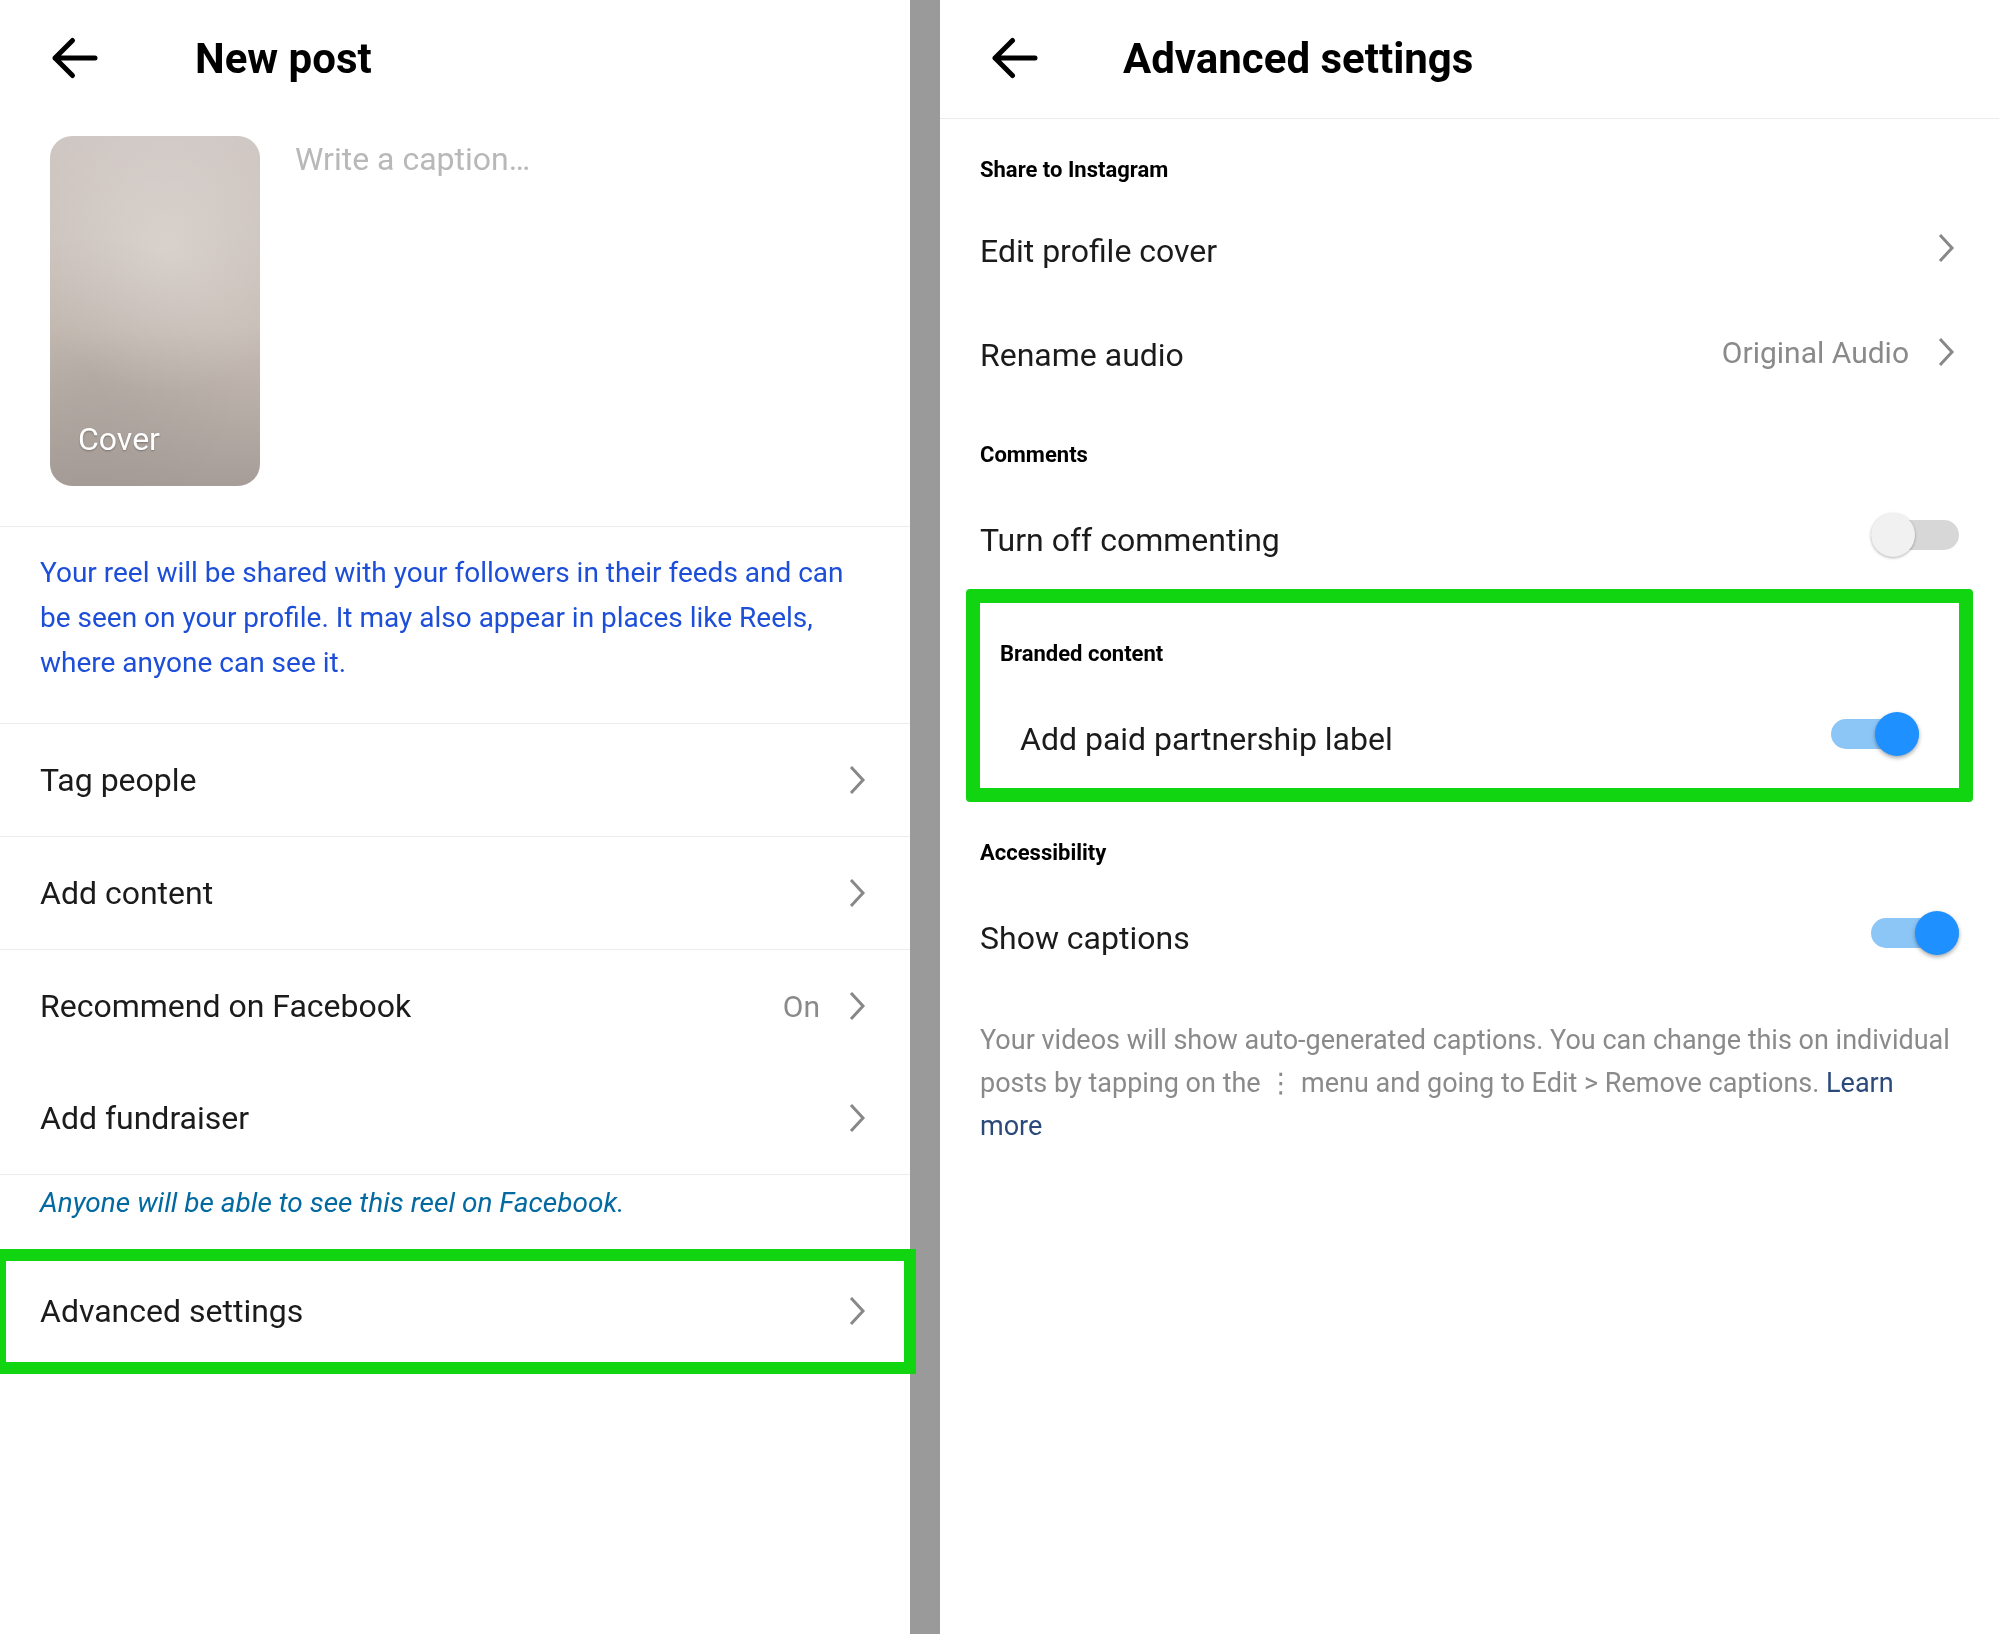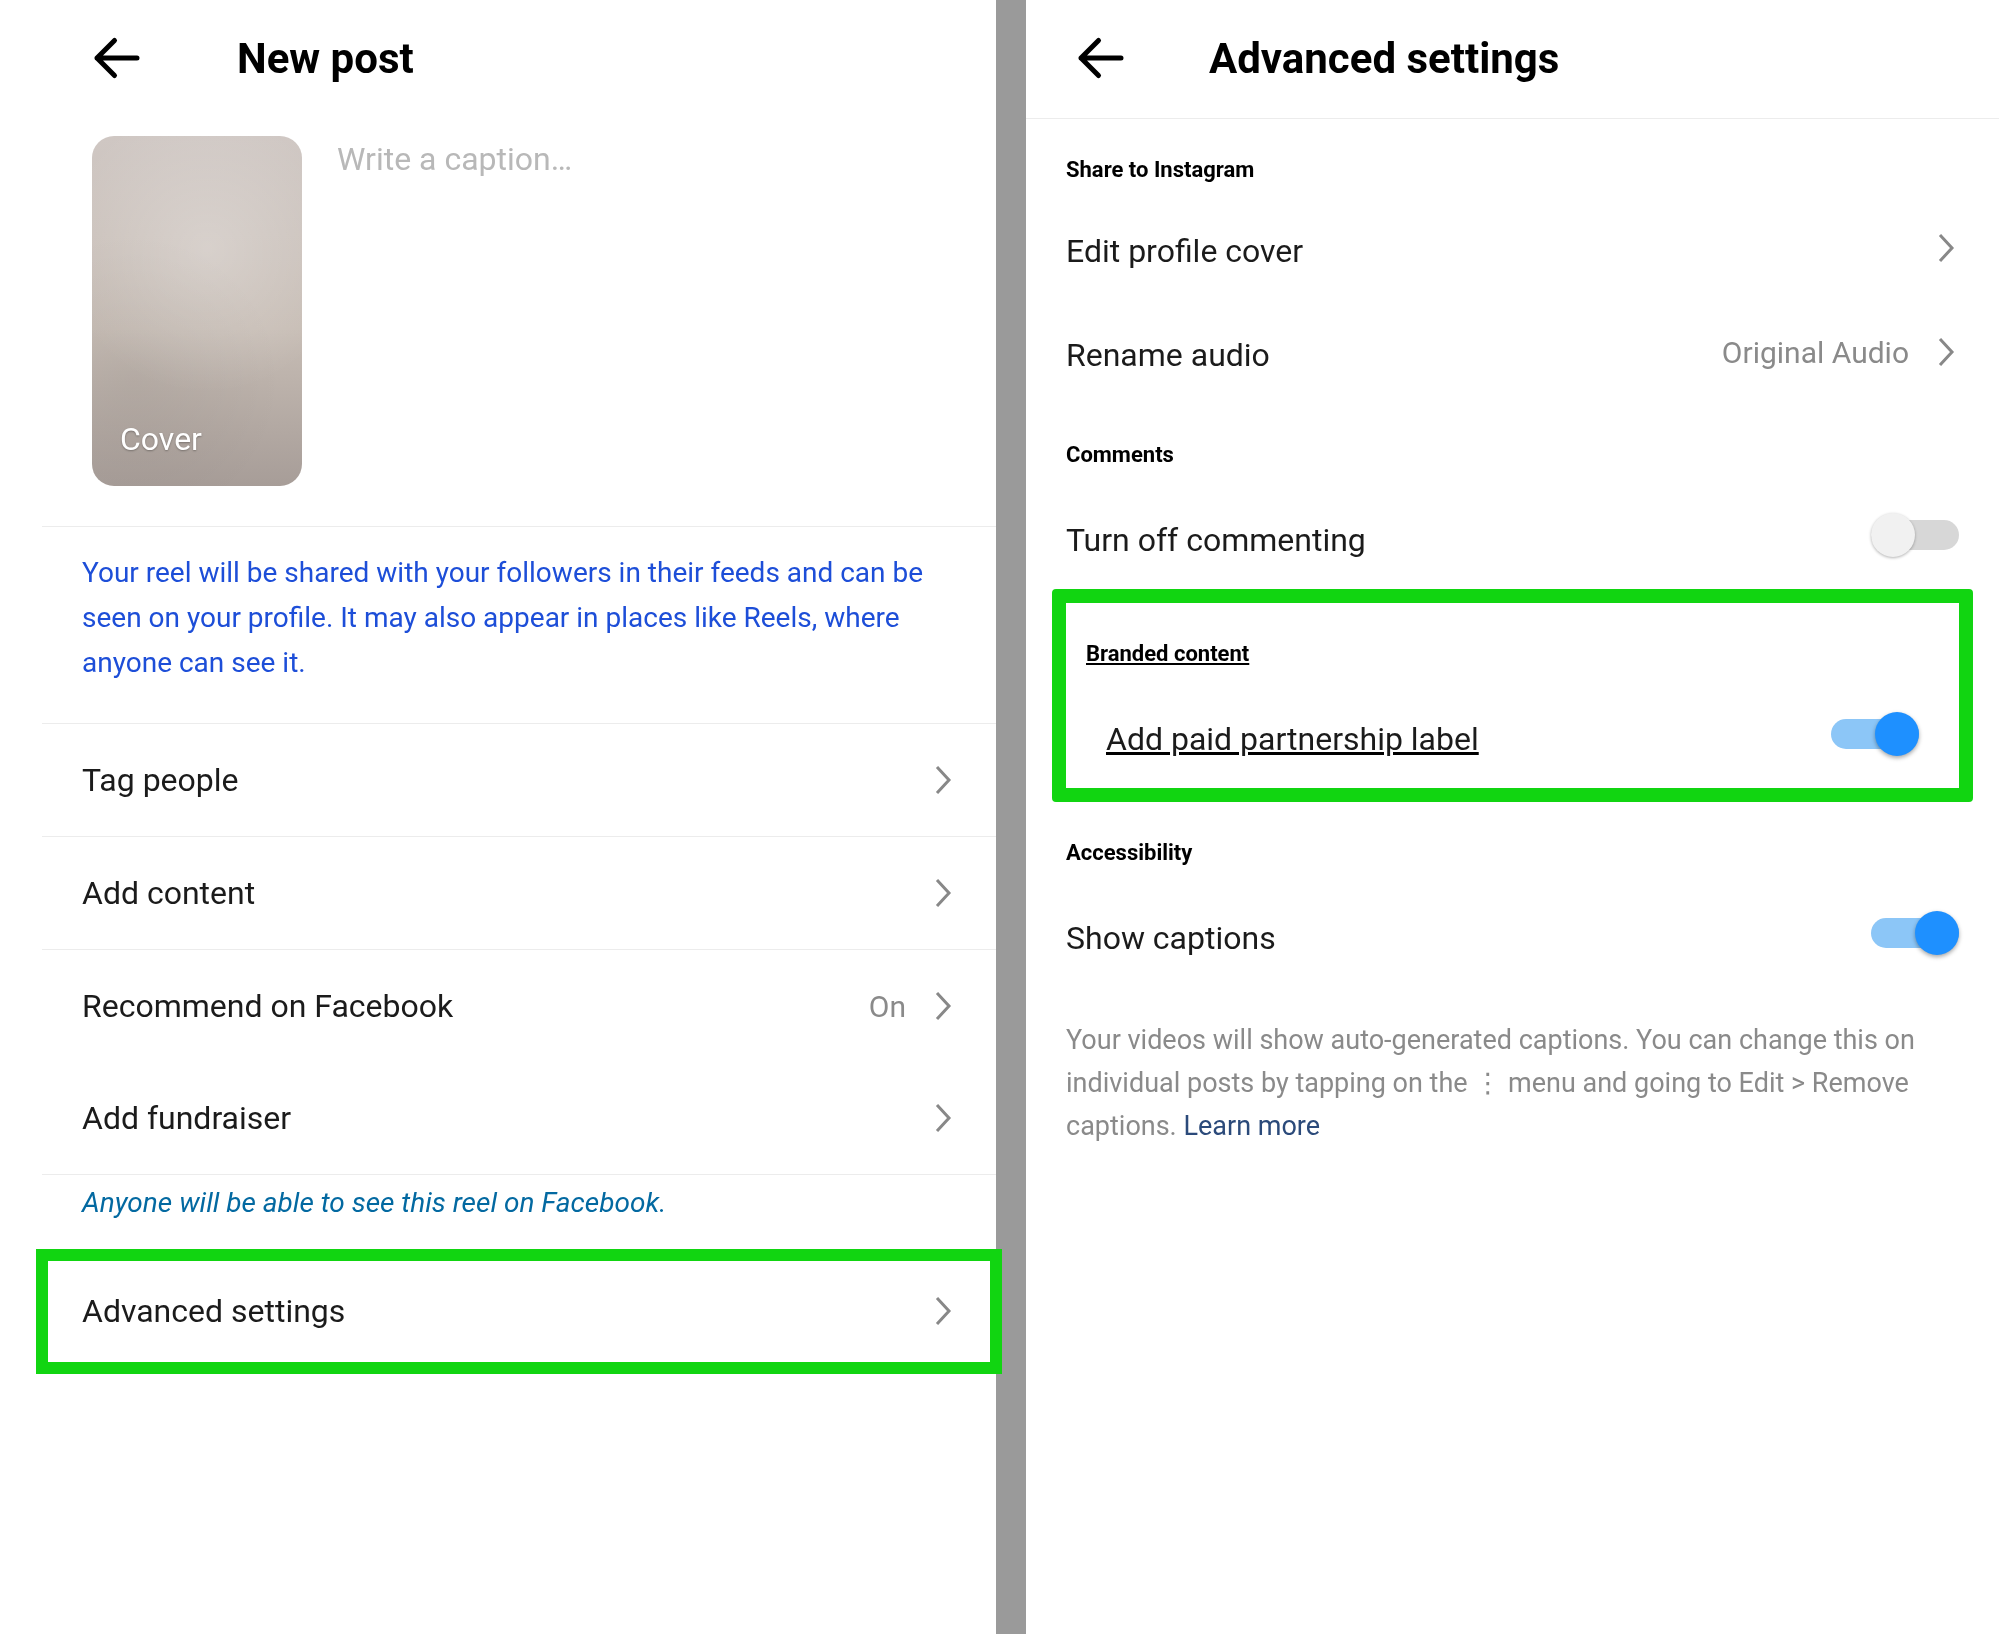--- a/index.html
+++ b/index.html
@@ -5,21 +5,21 @@
   * { box-sizing: border-box; margin: 0; padding: 0; }
   body {
     font-family: -apple-system, BlinkMacSystemFont, "Segoe UI", Roboto, Helvetica, Arial, sans-serif;
     background: #fff;
     width: 1999px;
     height: 1634px;
     display: flex;
     overflow: hidden;
   }
   .panel { background: #fff; position: relative; }
-  .panel-left { width: 996px; padding-left: 42px; }
+  .panel-left { width: 910px; }
   .divider-vert { width: 30px; background: #9a9a9a; }
   .panel-right { flex: 1; }
 
   
   .header {
     display: flex;
     align-items: center;
     padding: 28px 35px 28px 45px;
   }
   .back-btn {
@@ -96,21 +96,20 @@
   .row.noborder { border-bottom: none; }
 
   .highlight {
     outline: 12px solid #11d511;
     outline-offset: -6px;
   }
   .highlight-section {
     border: 14px solid #11d511;
     border-radius: 4px;
     margin: 0 26px 0 26px;
-    text-decoration: underline;
   }
   .highlight-section .row { padding-left: 20px; padding-right: 20px; }
   .highlight-section .section-h { padding-left:20px; padding-right:20px; }
 
   
   .section-h {
     font-size: 22px; font-weight: 700; color:#000;
     padding: 38px 40px 14px 40px;
   }
   .panel-right .header { border-bottom: 1px solid #ececec; padding-bottom: 30px;}

